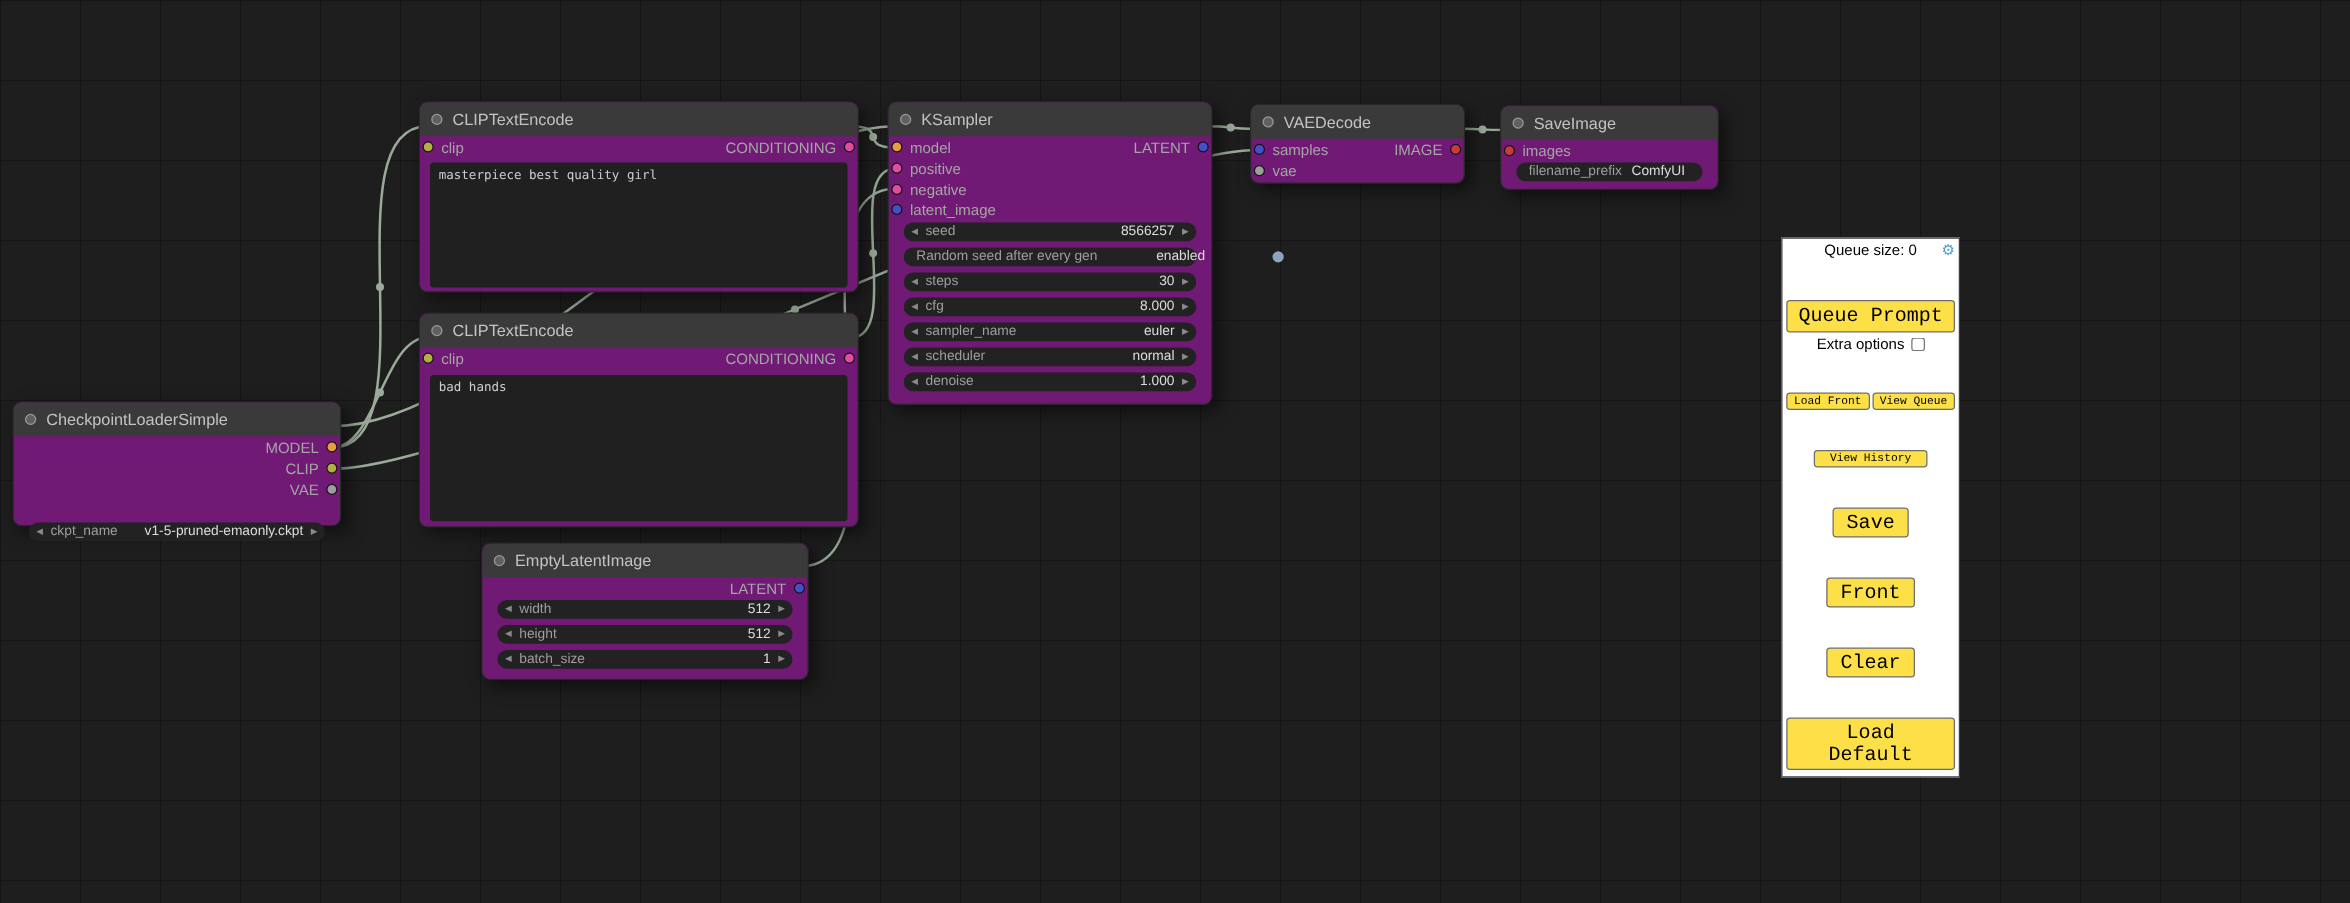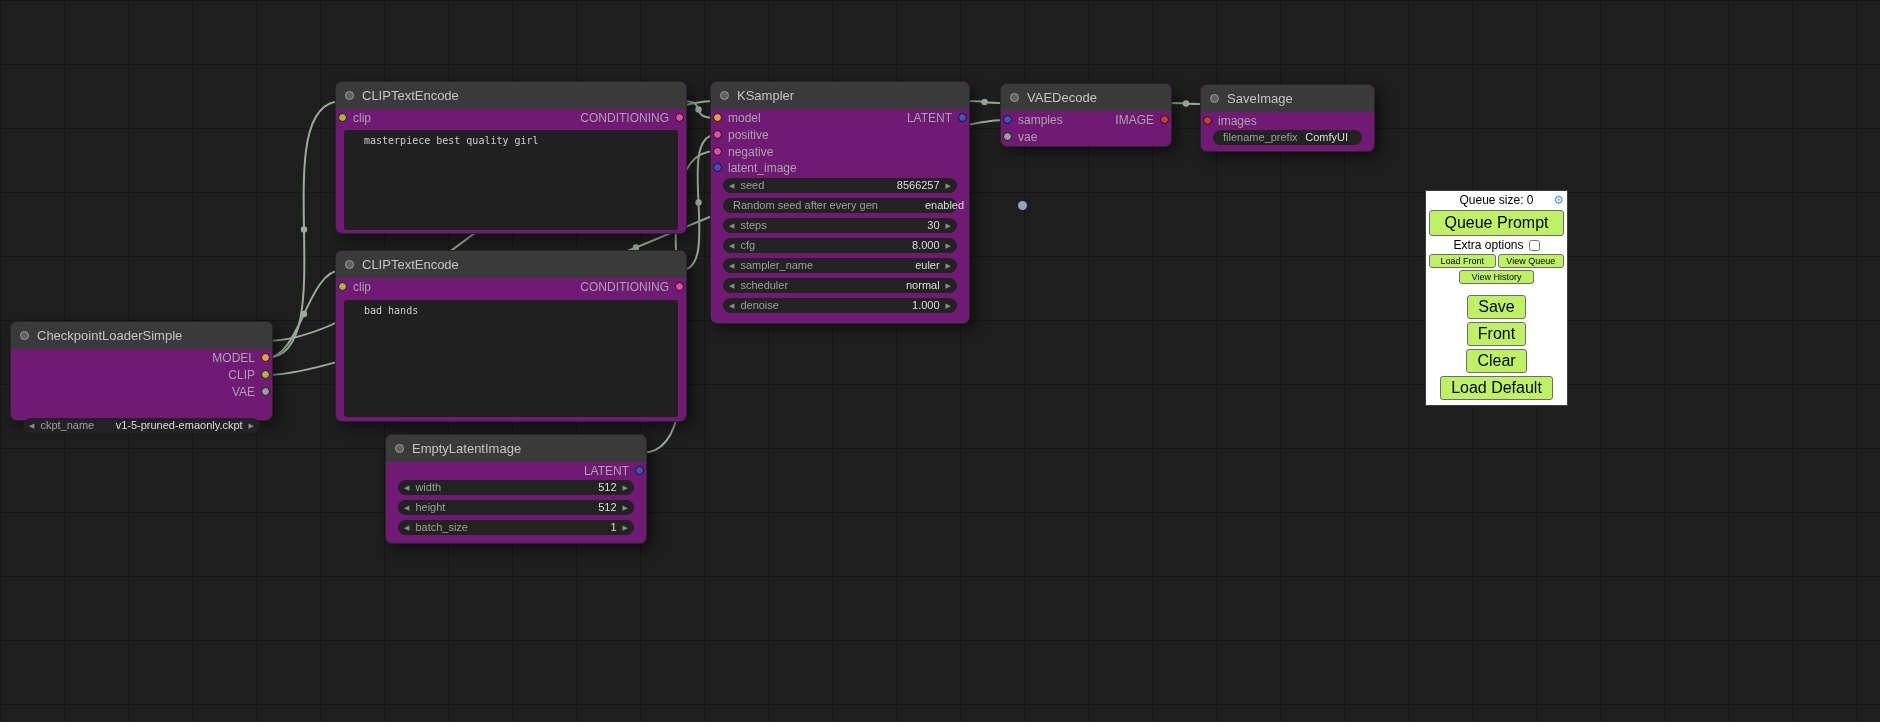--- a/index.html
+++ b/index.html
@@ -43,31 +43,31 @@
     font-size:11px; line-height:15px; }
   .warrow { font-size:7px; color:#8a8a8a; padding:0 6px; flex:none; }
   .wlabel { color:#9e9e9e; white-space:nowrap; }
   .wvalue { margin-left:auto; color:#dcdcdc; white-space:nowrap; }
   .pad-l { padding-left:10px; }
   .pad-r { padding-right:14px; }
   .toggle-dot { width:9px; height:9px; border-radius:50%; margin:0 4px 0 7px; flex:none; }
 
   .node-text { position:absolute; left:8px; right:8px; background:#202020;
     border-radius:3px; font-family:"DejaVu Sans Mono", monospace; font-size:10px;
-    color:#cecece; padding:5px 20px; white-space:pre-wrap; cursor:text; }
+    color:#cecece; padding:5px 7px; white-space:pre-wrap; cursor:text; }
 
   
   #menu { position:absolute; left:1425px; top:190px; width:143px; z-index:3;
     background:#ffffff; border:1px solid #3f3f3f; padding:2px 3px 5px;
     display:flex; flex-direction:column; align-items:center; gap:2px; color:#000; }
   .menu-top { position:relative; width:100%; text-align:center; font-size:12px;
     height:15px; line-height:15px; }
   .gear { position:absolute; right:0; top:1px; font-size:12px; line-height:12px; cursor:pointer; }
-  #menu button { font-family:Liberation Sans, sans-serif; background:#bef264;
-    border:1px solid #6d6d6d; border-radius:3px; color:#000; cursor:pointer; }
+  #menu button { font-family:Liberation Mono, monospace; background:#fde047;
+    border:1px solid #6d6d6d; border-radius:3px; color:#000; cursor:pointer;margin-top:30px; }
   .qp-btn { width:100%; font-size:16px; padding:3px 0; }
   .extra { display:flex; align-items:center; gap:5px; font-size:12px; height:14px; }
   .extra input { width:11px; height:11px; }
   .qrow { display:flex; width:100%; gap:2px; }
   .qrow button { flex:1; font-size:9px; padding:1px 0; }
   .vh-btn { font-size:9px; padding:1px 12px; }
   .big { font-size:16px; padding:2px 10px; margin-top:1px; }
   .gap-top { margin-top:9px; }
 </style>
 </head>

